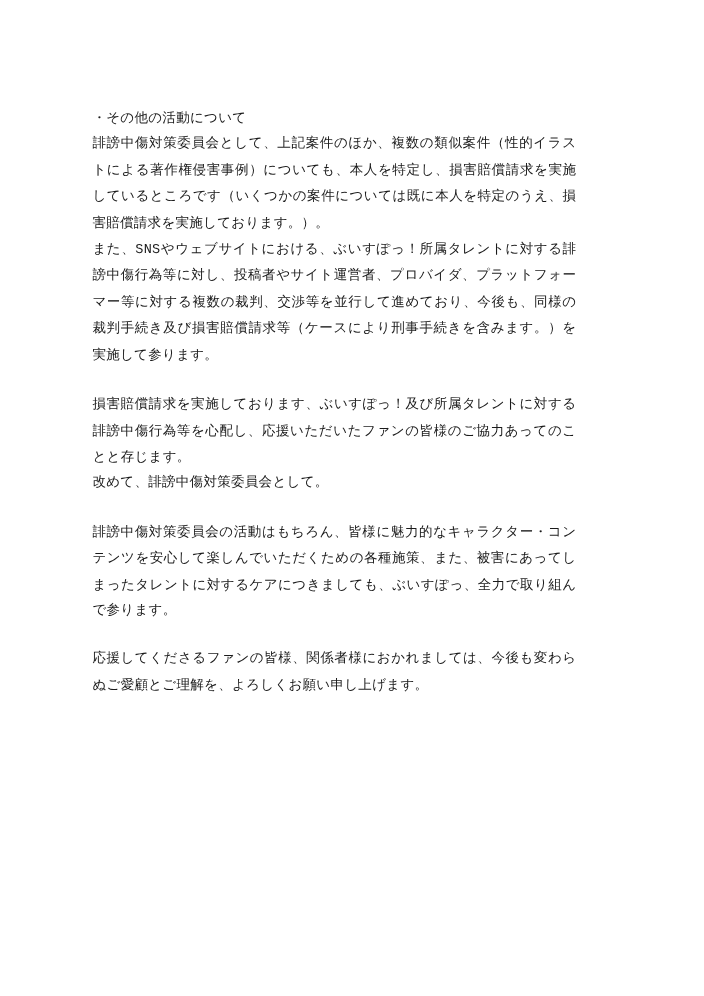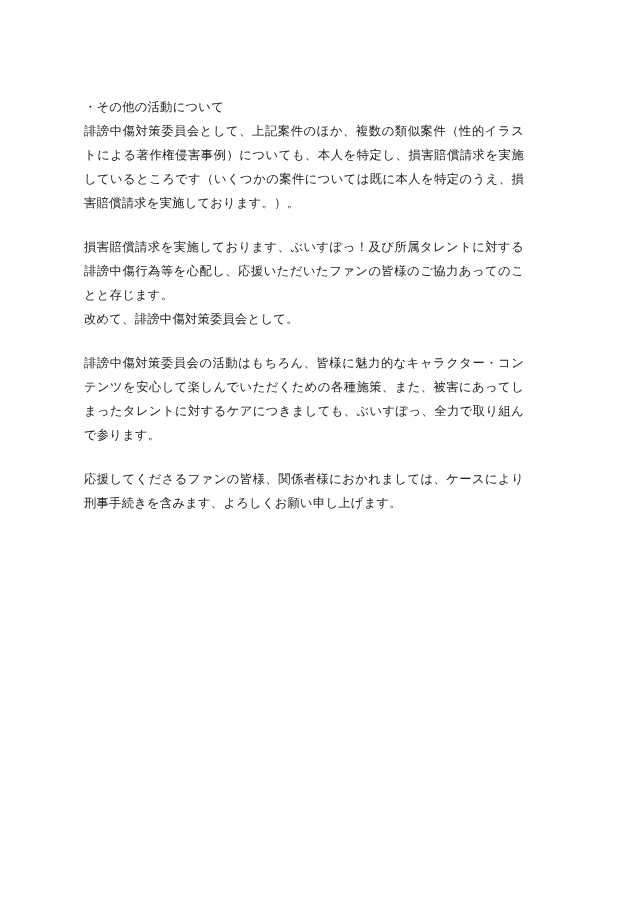--- a/index.html
+++ b/index.html
@@ -30,33 +30,35 @@
     text-justify: inter-character;
   }
   .para {
     margin: 0;
     white-space: pre-wrap;
     word-break: break-all;
     line-height: 1.95;
   }
   .para + .para {
     margin-top: 0;
+    font-family: Liberation Mono, monospace;
   }
   .spacer {
     height: 20px;
   }
 </style>
 </head>
 <body>
 
 <div class="page">
   <div class="doc-body">
     <p class="para">・その他の活動について</p>
     <p class="para">誹謗中傷対策委員会として、上記案件のほか、複数の類似案件（性的イラストによる著作権侵害事例）についても、本人を特定し、損害賠償請求を実施しているところです（いくつかの案件については既に本人を特定のうえ、損害賠償請求を実施しております。）。</p>
+    <p class="para">また、SNSやウェブサイトにおける、ぶいすぽっ！所属タレントに対する誹謗中傷行為等に対し、投稿者やサイト運営者、プロバイダ、プラットフォーマー等に対する複数の裁判、交渉等を並行して進めており、今後も、同様の裁判手続き及び損害賠償請求等（ケースにより刑事手続きを含みます。）を実施して参ります。</p>
     <div class="spacer"></div>
     <p class="para">損害賠償請求を実施しております、ぶいすぽっ！及び所属タレントに対する誹謗中傷行為等を心配し、応援いただいたファンの皆様のご協力あってのことと存じます。</p>
     <p class="para">改めて、誹謗中傷対策委員会として。</p>
     <div class="spacer"></div>
     <p class="para">誹謗中傷対策委員会の活動はもちろん、皆様に魅力的なキャラクター・コンテンツを安心して楽しんでいただくための各種施策、また、被害にあってしまったタレントに対するケアにつきましても、ぶいすぽっ、全力で取り組んで参ります。</p>
     <div class="spacer"></div>
-    <p class="para">応援してくださるファンの皆様、関係者様におかれましては、ケースにより刑事手続きを含みます、よろしくお願い申し上げます。</p>
+    <p class="para">応援してくださるファンの皆様、関係者様におかれましては、今後も変わらぬご愛顧とご理解を、よろしくお願い申し上げます。</p>
   </div>
 </div>
 
 </body></html>

